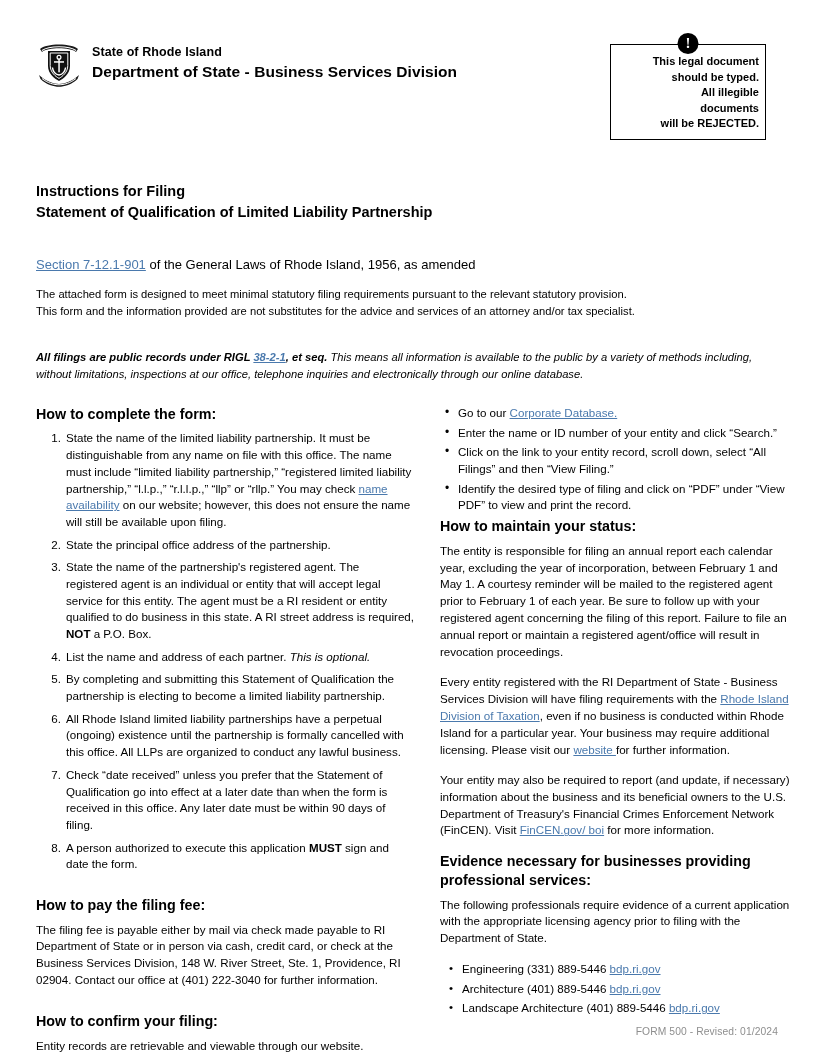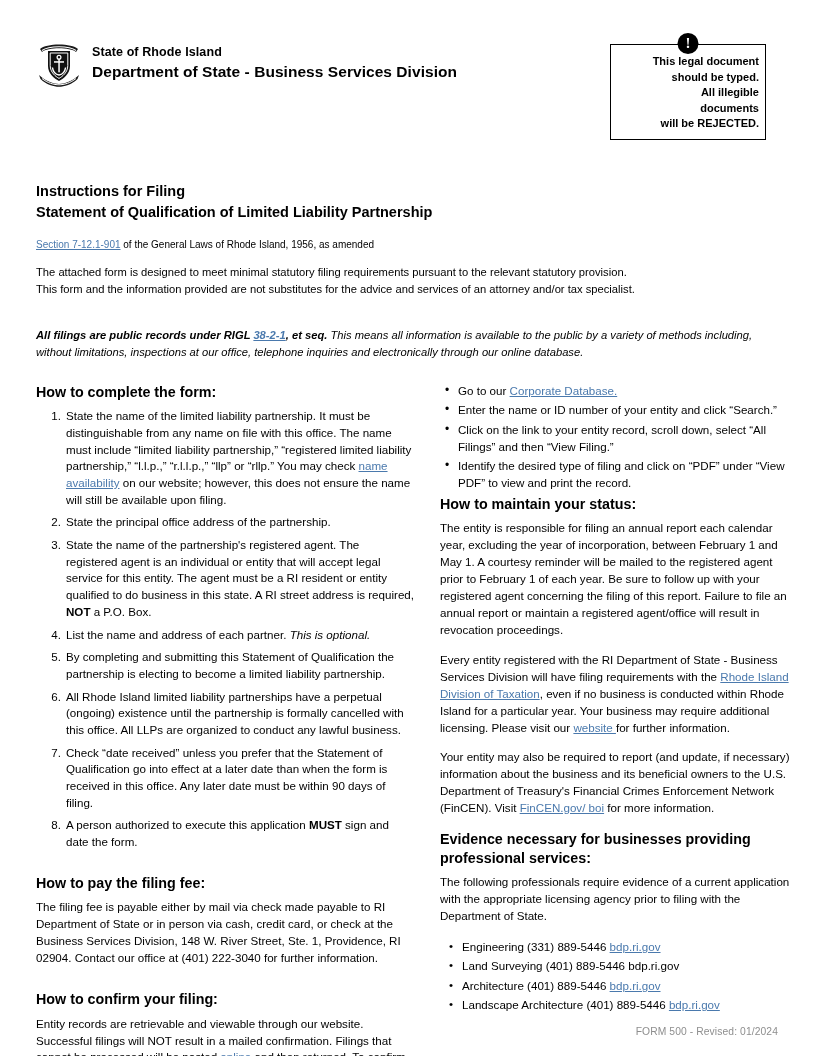--- a/index.html
+++ b/index.html
@@ -94,22 +94,22 @@
 
   
   .doc-title {
     margin-top: 41px;
     font-size: 14.5px;
     font-weight: bold;
     line-height: 1.45;
   }
 
   .statute-line {
-    margin-top: 15px;
-    font-size: 10px;
+    margin-top: 33px;
+    font-size: 13px;
     line-height: 1.4;
   }
   .intro-para {
     margin-top: 12px;
     font-size: 11.2px;
     line-height: 1.5;
   }
   .public-records {
     margin-top: 29px;
     font-size: 11.2px;
@@ -358,23 +358,20 @@
         <span>professional services:</span>
       </h2>
 
       <p class="body">The following professionals require evidence of a current application with the appropriate licensing agency prior to filing with the Department of State.</p>
 
       <ul class="prof">
         <li>
           <span>Engineering (331) 889-5446 </span><span class="lnk">bdp.ri.gov</span>
         </li>
         <li>
-          <span>Land Surveying (401) 889-5446 bdp.ri.gov</span>
-        </li>
-        <li>
           <span>Architecture (401) 889-5446 </span><span class="lnk">bdp.ri.gov</span>
         </li>
         <li>
           <span>Landscape Architecture (401) 889-5446 </span><span class="lnk">bdp.ri.gov</span>
         </li>
       </ul>
     </div>
   </div>
 
   <div class="footer">FORM 500 - Revised: 01/2024</div>

